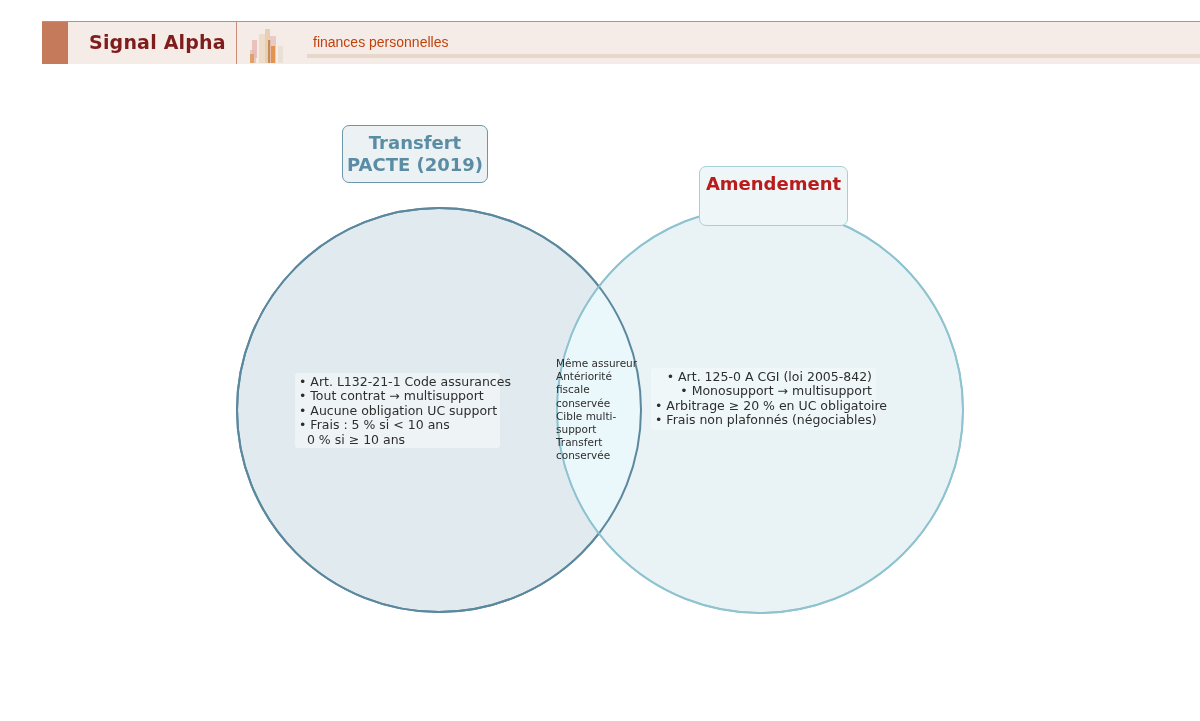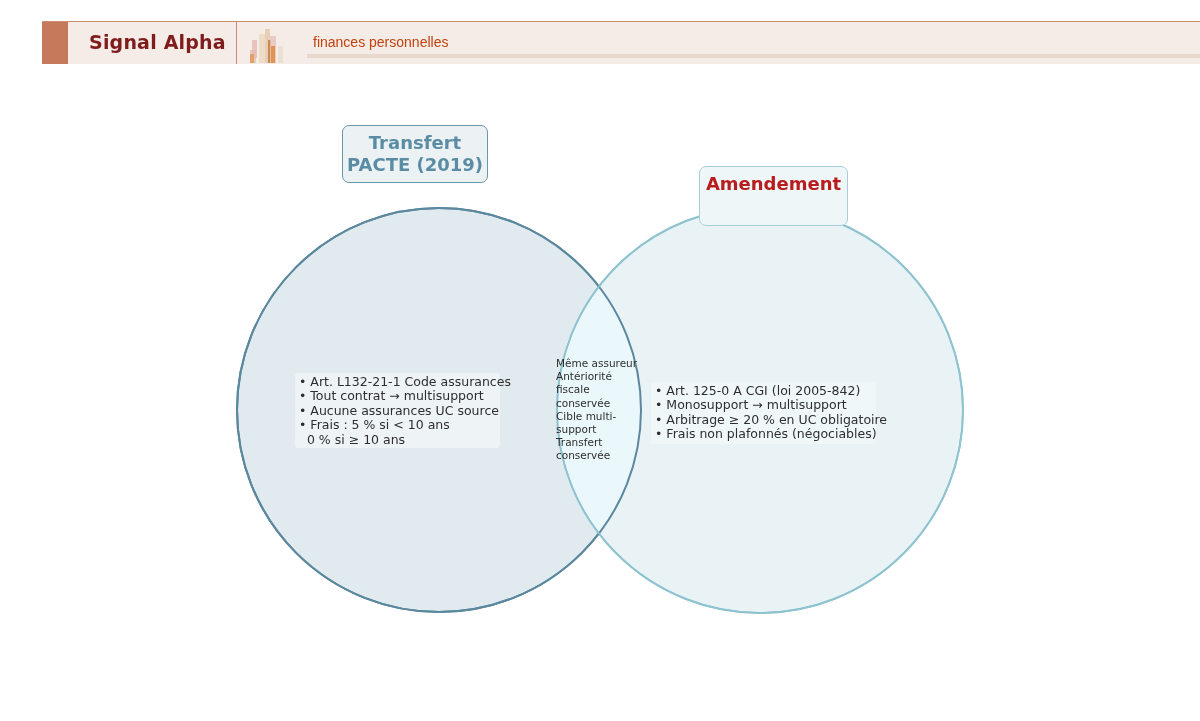--- a/index.html
+++ b/index.html
@@ -14,21 +14,21 @@
     .subtitle-bar { position: absolute; left: 265px; top: 32px; right: 0; height: 4px; background: #e7d8cb; }
 
     .venn { position: absolute; left: 0; top: 0; width: 1200px; height: 721px; }
 
     .set-title { position: absolute; box-sizing: border-box; border-radius: 7px; text-align: center; font-family: "DejaVu Sans", sans-serif; font-weight: bold; font-size: 18px; line-height: 22px; padding-top: 6px; }
     .set-title.left { left: 342px; top: 125px; width: 146px; height: 58px; background: #ecf1f4; border: 1px solid #6b97ab; color: #5a8da3; }
     .set-title.right { left: 699px; top: 124px; width: 149px; height: 60px; background: #eef6f8; border: 1px solid #a6cfd9; color: #b91c1c; margin-top: 42px; }
 
     .bullets { position: absolute; background: rgba(240,244,246,0.85); border-radius: 3px; font-family: "DejaVu Sans", sans-serif; font-size: 12.5px; line-height: 14.4px; color: #2e2e2e; padding: 2px 4px; box-sizing: border-box; }
     .bullets.left { left: 295px; top: 373px; width: 205px; height: 75px; }
-    .bullets.right { left: 651px; top: 382px; width: 225px; height: 62px; background: rgba(240,247,249,0.9); }
+    .bullets.right { left: 651px; top: 368px; width: 225px; height: 62px; background: rgba(240,247,249,0.9); text-align: right; }
     .bullet-line { white-space: nowrap; }
 
     .intersection { position: absolute; left: 556px; top: 357px; width: 88px; text-align: left; font-family: "DejaVu Sans", sans-serif; font-size: 10.5px; line-height: 13.2px; color: #2e2e2e; }
     .intersection div { white-space: nowrap; }
   </style>
 </head>
 <body>
 
 <div class="header">
   <div class="header-accent"></div>
@@ -66,21 +66,21 @@
   <div>Transfert</div>
   <div>PACTE (2019)</div>
 </div>
 <div class="set-title right">
   <div>Amendement</div>
 </div>
 
 <div class="bullets left">
   <div class="bullet-line">• Art. L132-21-1 Code assurances</div>
   <div class="bullet-line">• Tout contrat → multisupport</div>
-  <div class="bullet-line">• Aucune assurances UC source</div>
+  <div class="bullet-line">• Aucune obligation UC support</div>
   <div class="bullet-line">• Frais : 5 % si &lt; 10 ans</div>
   <div class="bullet-line" style="white-space:pre">  0 % si ≥ 10 ans</div>
 </div>
 
 <div class="bullets right">
   <div class="bullet-line">• Art. 125-0 A CGI (loi 2005-842)</div>
   <div class="bullet-line">• Monosupport → multisupport</div>
   <div class="bullet-line">• Arbitrage ≥ 20 % en UC obligatoire</div>
   <div class="bullet-line">• Frais non plafonnés (négociables)</div>
 </div>

